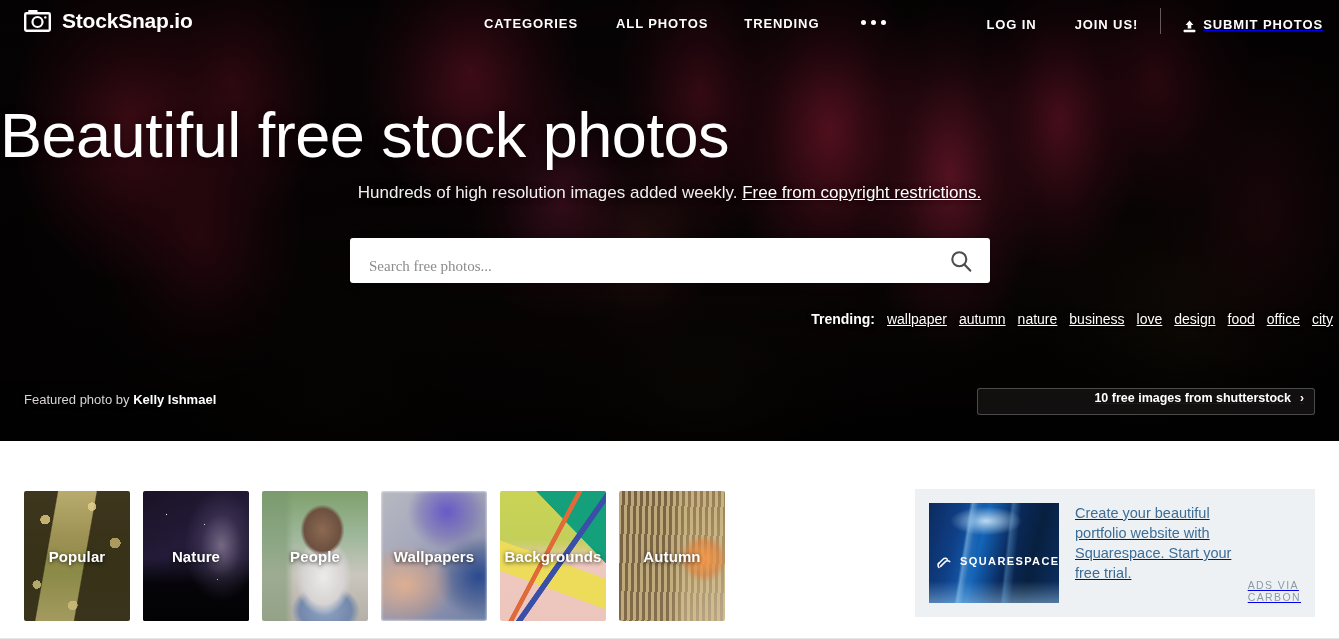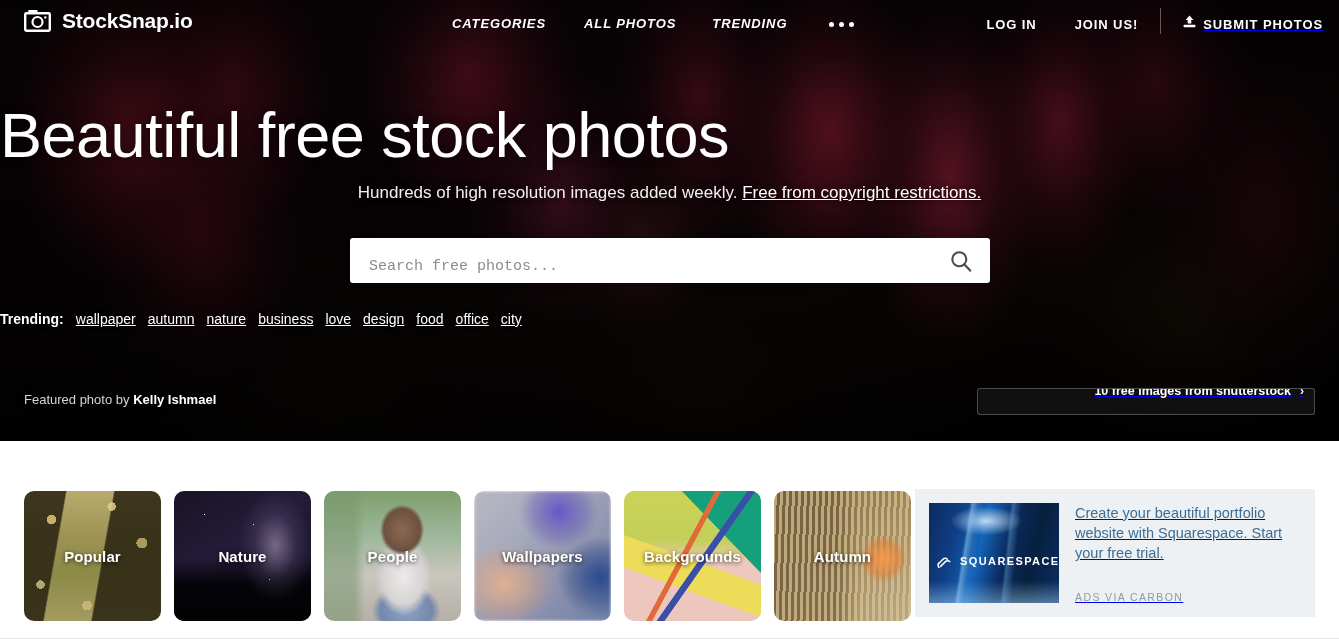--- a/index.html
+++ b/index.html
@@ -60,40 +60,40 @@
     position: absolute; left: 24px; top: 9px;
     display: flex; align-items: center; gap: 11px;
     text-decoration: none;
   }
   .cam-icon { width: 27px; height: 23px; display: block; }
   .brand-name {
     color: #ffffff; font-size: 21px; font-weight: bold;
     letter-spacing: -0.2px; line-height: 1;
   }
   .nav-center {
-    position: absolute; left: 452px; top: 14px;
-    display: flex; align-items: flex-end; gap: 0; font-style: italic;
+    position: absolute; left: 484px; top: 14px;
+    display: flex; align-items: flex-start; gap: 0;
   }
   .nav-link {
     color: #ffffff; font-size: 13px; font-weight: bold;
     letter-spacing: 0.9px; text-decoration: none;
     padding: 2px 0; white-space: nowrap;
   }
   .nav-gap-1 { width: 38px; } .nav-gap-2 { width: 36px; } .nav-gap-3 { width: 40px; }
   .dots { display: flex; gap: 5px; align-items: center; padding: 6px 2px; }
   .dots i { width: 5px; height: 5px; border-radius: 50%; background: #fff; display: block; }
   .nav-right {
     position: absolute; right: 16px; top: 14px;
     display: flex; align-items: center;
   }
   .nav-sep {
     width: 1px; height: 26px; background: rgba(255,255,255,0.35);
     margin: -6px 22px 0 22px;
   }
-  .submit-wrap { display: flex; align-items: flex-start; gap: 7px; }
+  .submit-wrap { display: flex; align-items: flex-end; gap: 7px; }
   .upload-icon { width: 13px; height: 14px; display: block; }
 
   
   .hero-title {
     position: absolute; top: 103px; left: 0; width: 100%;
     text-align: left;
     color: #ffffff;
     font-size: 63px;
     font-weight: 300;
     letter-spacing: -0.5px;
@@ -115,36 +115,36 @@
     position: absolute; top: 238px; left: 350px;
     width: 640px; height: 45px;
     background: #ffffff;
     border-radius: 3px;
     box-shadow: 0 2px 10px rgba(0,0,0,0.35);
     display: flex; align-items: center;
   }
   .search-input {
     flex: 1; height: 100%;
     border: 0; outline: 0; background: transparent;
-    font-family: Liberation Mono, monospace;
+    font-family: Liberation Serif, serif;
     font-size: 15px; color: #333;
     padding: 12px 16px 0 19px;
   }
   .search-input::placeholder { color: #8c8c8c; }
   .search-btn {
     width: 58px; height: 100%;
     background: transparent; border: 0; cursor: pointer;
     display: flex; align-items: center; justify-content: center;
   }
   .mag-icon { width: 22px; height: 22px; display: block; }
 
   
   .trending {
     position: absolute; top: 311px; left: 0; width: 100%;
-    text-align: left;
+    text-align: right;
     font-size: 14px;
     color: #ffffff;
     text-shadow: 0 1px 5px rgba(0,0,0,0.55);
     white-space: nowrap;
   }
   .trending-label { font-weight: bold; margin-right: 6px; }
   .trending a {
     color: #ffffff; text-decoration: underline;
     margin: 0 6px;
   }
@@ -168,40 +168,40 @@
   }
   .offer-tag {
     display: flex; align-items: center;
     padding: 0 4px;
     font-size: 11.5px; font-weight: bold; color: #ffffff;
     letter-spacing: 0.3px;
     border-right: 1px solid rgba(255,255,255,0.25);
     margin-top: 44px;
   }
   .offer-text {
-    display: flex; align-items: flex-end; gap: 9px;
-    padding: 0 10px 16px 12px;
+    display: flex; align-items: center; gap: 9px;
+    padding: 0 10px 8px 12px;
     font-size: 12.5px; font-weight: bold; color: #ffffff;
   }
   .offer-arrow { font-size: 12px; font-weight: bold; color: #ffffff; }
 
   
   .main {
     position: relative;
     width: 1339px; height: 198px;
     background: #ffffff;
   }
   .cards {
     position: absolute; left: 24px; top: 50px;
     display: flex; gap: 13px;
   }
   .card {
     position: relative;
-    width: 137px; height: 130px;
-    border-radius: 10px;
+    width: 106px; height: 130px;
+    border-radius: 2px;
     overflow: hidden;
     cursor: pointer;
     display: block;
   }
   .card-img { position: absolute; inset: 0; }
   .card-label {
     position: absolute; inset: 0;
     display: flex; align-items: center; justify-content: center;
     color: #ffffff; font-size: 15px; font-weight: bold;
     text-shadow: 0 1px 4px rgba(0,0,0,0.75);
@@ -295,21 +295,21 @@
   .ad-logo {
     position: absolute; left: 7px; bottom: 31px;
     display: flex; align-items: flex-start; gap: 7px;
     z-index: 2;
   }
   .sq-mark { width: 17px; height: 17px; display: block; }
   .sq-word {
     color: #ffffff; font-size: 11px; font-weight: bold;
     letter-spacing: 1.4px;
   }
-  .ad-body { flex: 1; display: flex; flex-direction: column; }
+  .ad-body { flex: 1; display: flex; }
   .ad-text {
     color: #3d6d96;
     font-size: 14.5px;
     line-height: 1.38;
     font-weight: 400;
   }
   .ad-credit {
     margin-top: auto;
     color: #8b9aa6;
     font-size: 10.5px;

